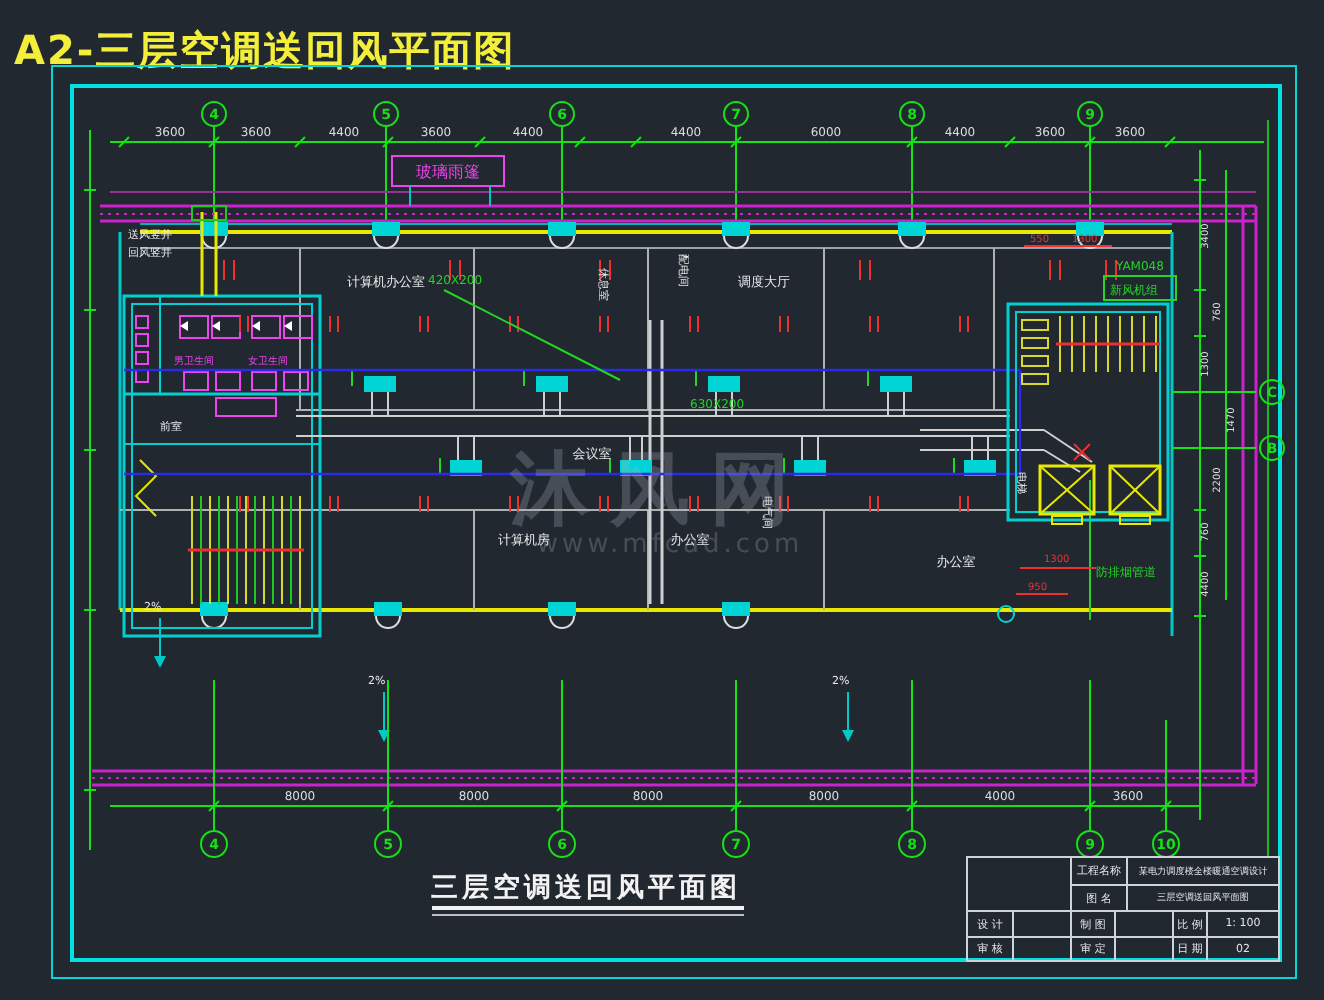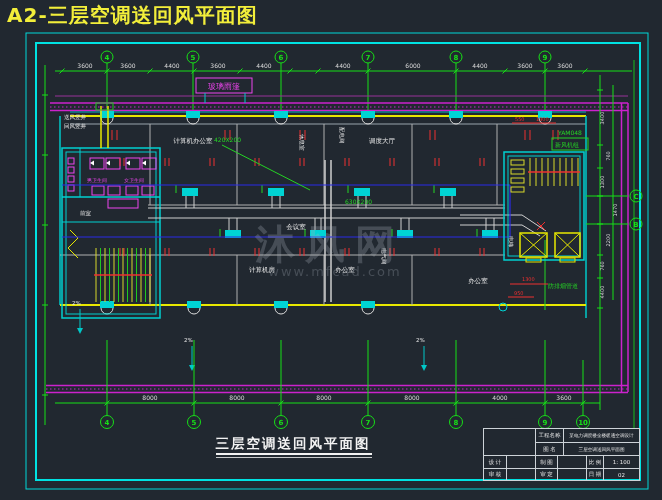--- a/index.html
+++ b/index.html
@@ -1,18 +1,18 @@
 <!DOCTYPE html>
 <html><head>
 <meta charset="utf-8">
 <style>
   html,body{margin:0;padding:0;background:#14181e;}
   #screen{position:relative;width:662px;height:500px;background:#212830;overflow:hidden;
           font-family:"DejaVu Sans",sans-serif;}
-  #cad-title{position:absolute;left:7px;top:2px;font-size:20px;font-weight:bold;
+  #cad-title{position:absolute;left:7px;top:12px;font-size:20px;font-weight:bold;
              color:#f2ee3a;letter-spacing:1px;white-space:nowrap;}
   svg text{font-family:"DejaVu Sans",sans-serif;}
   .dimtxt{fill:#dcdcdc;font-size:6px;}
   .dimtxt-s{fill:#dcdcdc;font-size:5px;}
   .bubtxt{fill:#17e017;font-size:7px;font-weight:bold;}
   .roomtxt{fill:#e8e8e8;font-size:6.5px;}
   .roomtxt-s{fill:#e8e8e8;font-size:5.5px;}
   .magtxt{fill:#ee44ee;font-size:5px;}
   .grntxt{fill:#25d425;font-size:6px;}
   .redtxt{fill:#ee3030;font-size:5px;}

